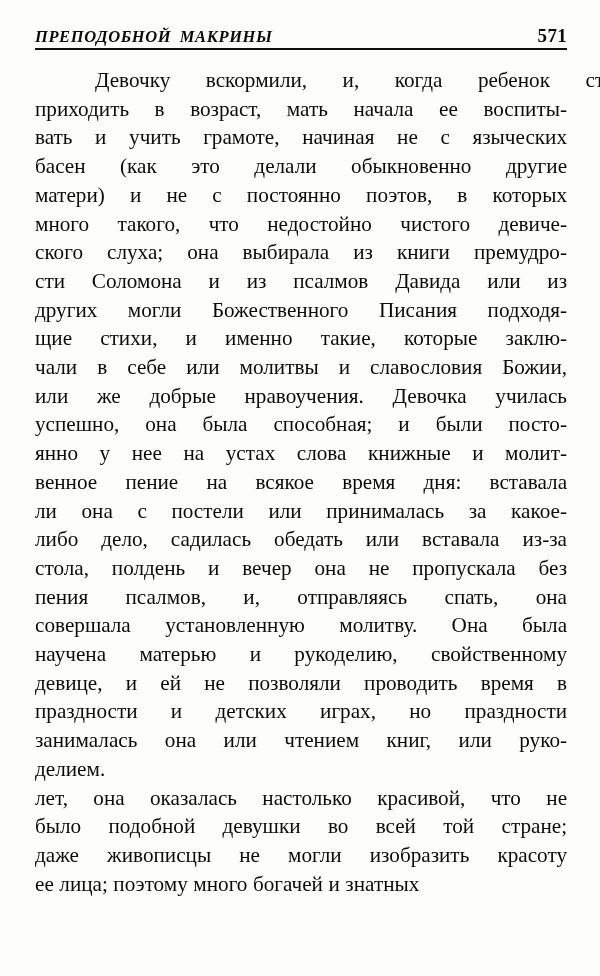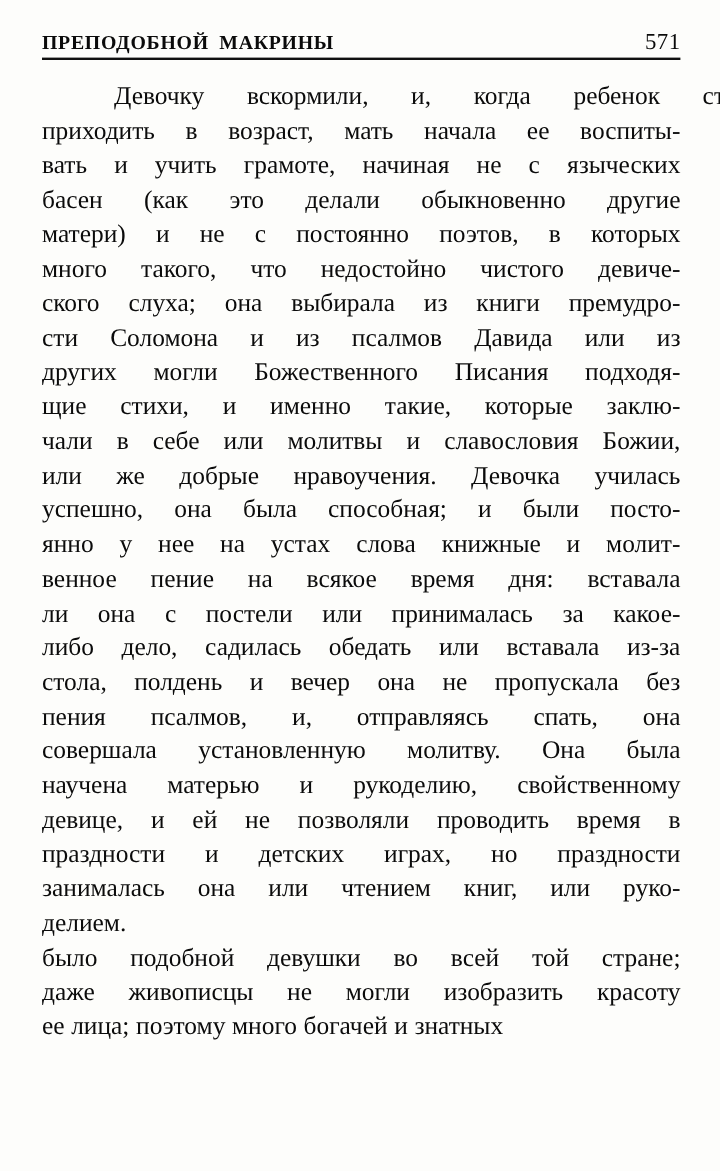--- a/index.html
+++ b/index.html
@@ -36,24 +36,25 @@
     align-items: baseline;
     justify-content: space-between;
   }
   .header-title {
     font-size: 16.5px;
     font-weight: 700;
     letter-spacing: 0.6px;
     word-spacing: 4px;
     white-space: nowrap;
     line-height: 1;
+    font-style: italic;
   }
   .header-folio {
     font-size: 19px;
-    font-weight: 400;
+    font-weight: 700;
     letter-spacing: 0.3px;
     line-height: 1;
   }
   .header-rule {
     position: absolute;
     left: 35px;
     top: 48px;
     width: 532px;
     height: 2px;
     background: #101010;
@@ -128,19 +129,20 @@
         <span class="ln"><span>стола,</span> <span>полдень</span> <span>и</span> <span>вечер</span> <span>она</span> <span>не</span> <span>пропускала</span> <span>без</span></span>
         <span class="ln"><span>пения</span> <span>псалмов,</span> <span>и,</span> <span>отправляясь</span> <span>спать,</span> <span>она</span></span>
         <span class="ln"><span>совершала</span> <span>установленную</span> <span>молитву.</span> <span>Она</span> <span>была</span></span>
         <span class="ln"><span>научена</span> <span>матерью</span> <span>и</span> <span>рукоделию,</span> <span>свойственному</span></span>
         <span class="ln"><span>девице,</span> <span>и</span> <span>ей</span> <span>не</span> <span>позволяли</span> <span>проводить</span> <span>время</span> <span>в</span></span>
         <span class="ln"><span>праздности</span> <span>и</span> <span>детских</span> <span>играх,</span> <span>но</span> <span>праздности</span></span>
         <span class="ln"><span>занималась</span> <span>она</span> <span>или</span> <span>чтением</span> <span>книг,</span> <span>или</span> <span>руко-</span></span>
         <span class="ln flush"><span>делием.</span></span>
       </p>
       <p>
+        <span class="ln"><span>лет,</span> <span>она</span> <span>оказалась</span> <span>настолько</span> <span>красивой,</span> <span>что</span> <span>не</span></span>
         <span class="ln"><span>было</span> <span>подобной</span> <span>девушки</span> <span>во</span> <span>всей</span> <span>той</span> <span>стране;</span></span>
         <span class="ln"><span>даже</span> <span>живописцы</span> <span>не</span> <span>могли</span> <span>изобразить</span> <span>красоту</span></span>
         <span class="ln flush"><span>ее</span> <span>лица;</span> <span>поэтому</span> <span>много</span> <span>богачей</span> <span>и</span> <span>знатных</span></span>
       </p>
     </div>
 
 </div>
 
 </body></html>

